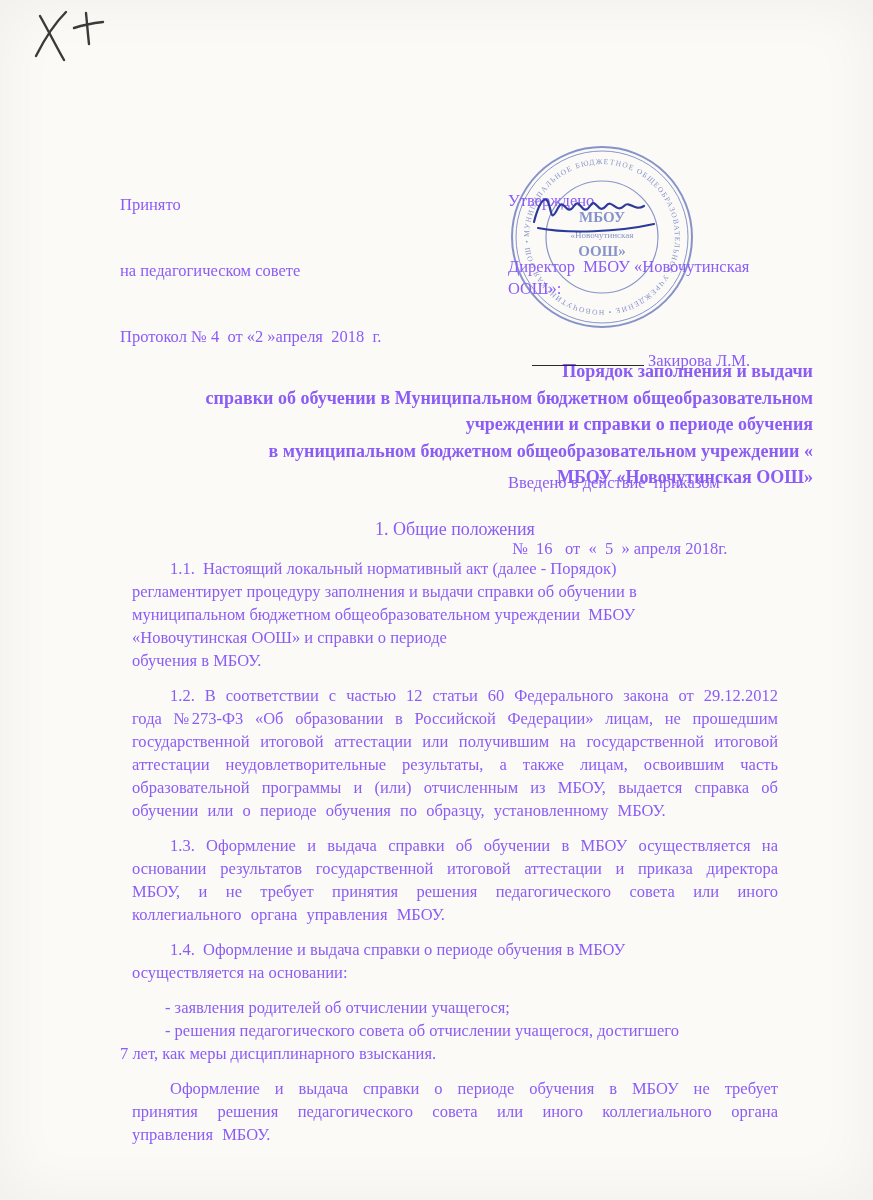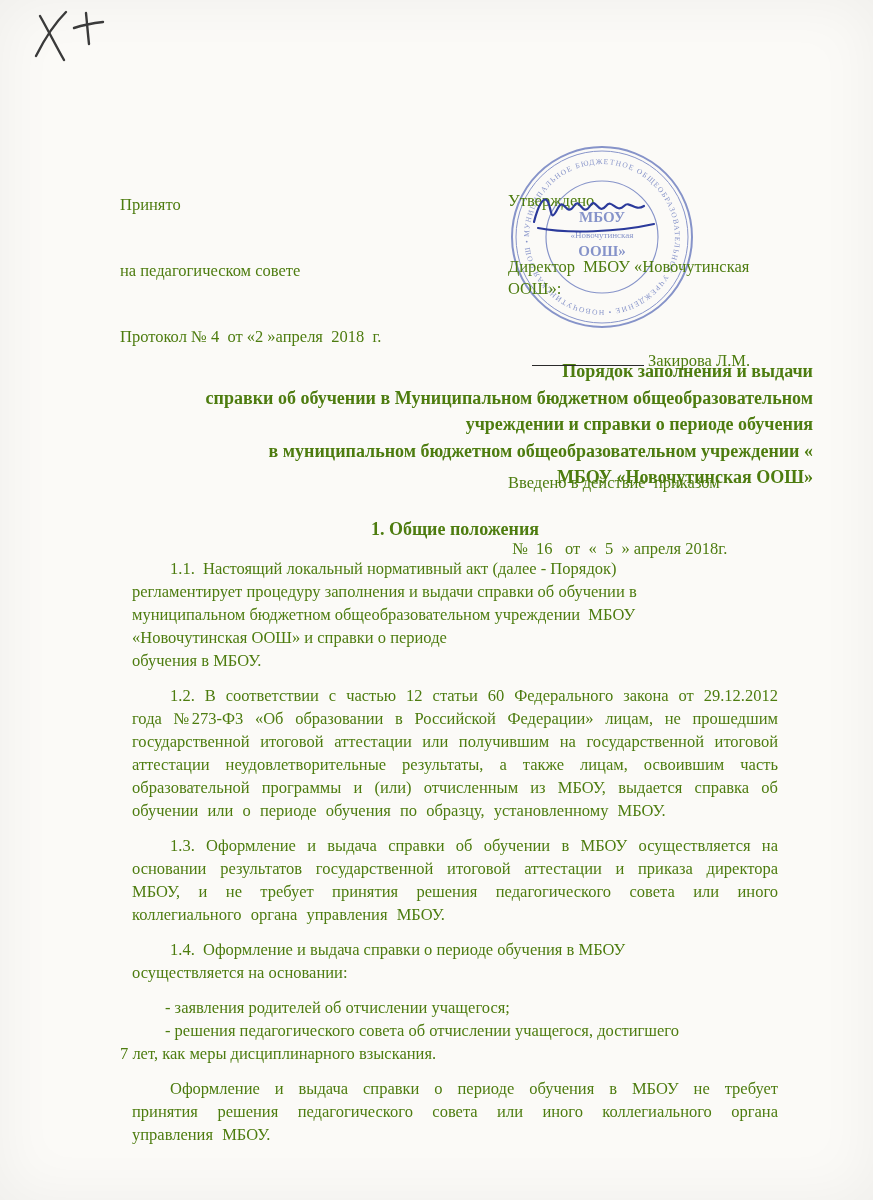--- a/index.html
+++ b/index.html
@@ -3,21 +3,21 @@
 <meta charset="utf-8">
 <style>
   html,body{margin:0;padding:0;background:#9a9a9a;}
   .page{
     position:relative;
     width:873px;height:1200px;
     margin:0 auto;
     background:#fbfaf7;
     box-shadow:inset 0 0 60px rgba(0,0,0,0.05);
     font-family:"Liberation Serif","DejaVu Serif",serif;
-    color:#4d7c0f;
+    color:#8b5cf6;
     overflow:hidden;
   }
   
   .block-left{
     position:absolute;left:120px;top:150px;width:345px;
     font-size:16.5px;line-height:22px;white-space:pre-wrap;
   }
   .block-right{
     position:absolute;left:508px;top:146px;width:266px;
     font-size:16.5px;line-height:22px;white-space:pre-wrap;
@@ -37,21 +37,21 @@
   .title-block{
     position:absolute;left:60px;top:358px;width:753px;
     text-align:right;font-weight:700;font-size:18px;line-height:26.5px;
   }
   
   .body-block{
     position:absolute;left:120px;top:518px;width:670px;
     font-size:16.5px;line-height:23px;
   }
   .section-heading{
-    text-align:center;font-weight:700;font-size:18px;margin:0 0 16px 0;
+    text-align:center;font-weight:400;font-size:18px;margin:0 0 16px 0;
   }
   p.para{margin:12px;}
   .preline{white-space:pre-wrap;text-indent:38px;}
   .justified{text-align:justify;text-indent:38px;word-spacing:5px;}
   .list-item{padding-left:45px;}
   .tail{padding-left:0;}
 </style>
 </head>
 <body>
 

